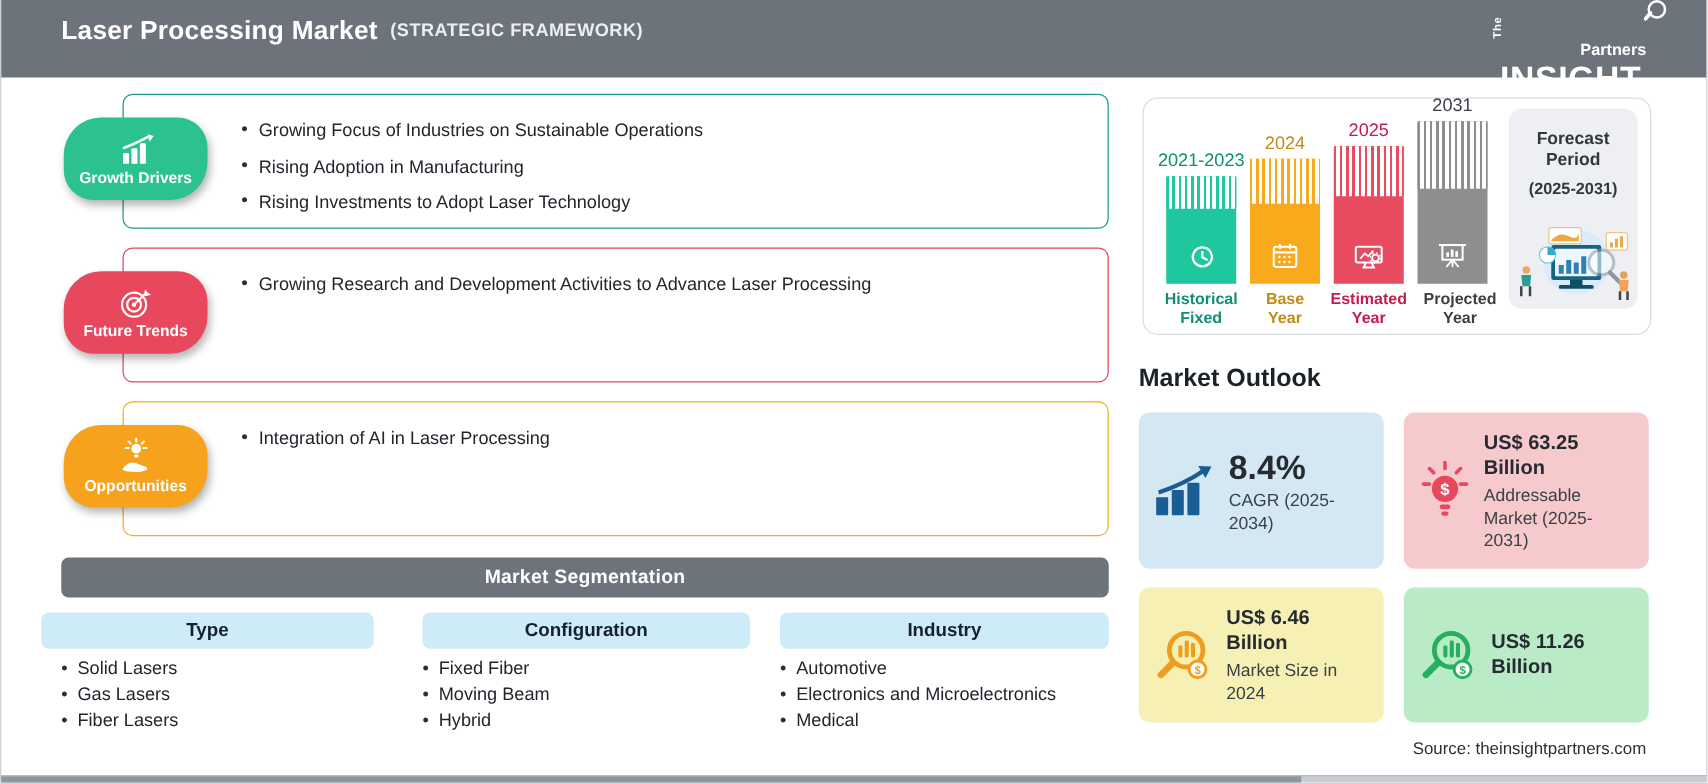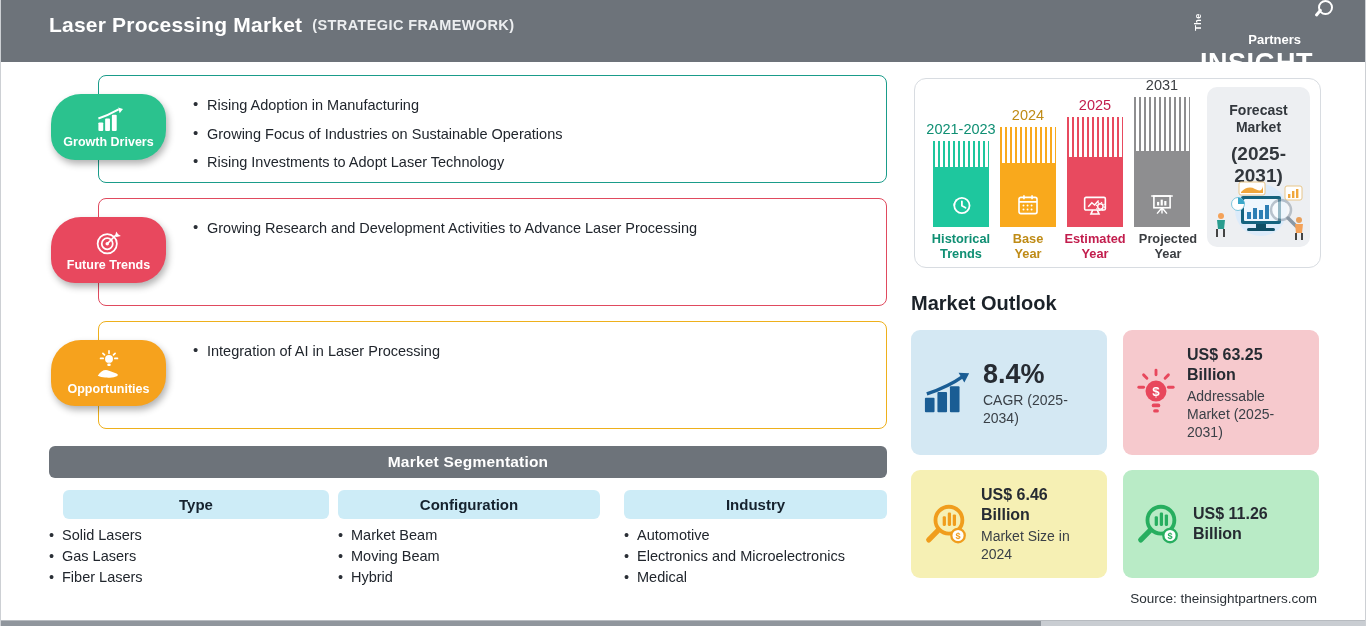--- a/index.html
+++ b/index.html
@@ -7,21 +7,21 @@
   body { font-family:"Liberation Sans","DejaVu Sans",sans-serif; background:#fff; position:relative; overflow:hidden; }
   .page { position:absolute; inset:0; background:#fff; border-left:1px solid #cdd0d4; border-right:1px solid #cdd0d4; }
 
   
   .header { position:absolute; top:0; left:0; right:0; height:62px; display:flex; align-items:center; padding:0 34px 13px 48px; }
   .title { color:#fff; font-size:21px; font-weight:700; letter-spacing:.2px; }
   .subtitle { color:#eceef0; font-size:14.5px; font-weight:700; margin-left:10px; letter-spacing:.4px; }
   .logo { margin-left:auto; position:relative; width:138px; height:48px; color:#fff; }
   .logo-the { position:absolute; left:-4px; top:16px; font-size:9px; font-weight:700; letter-spacing:.5px; transform:rotate(-90deg); }
   .logo-insight { position:absolute; left:7px; top:3px; font-size:27px; font-weight:700; letter-spacing:.5px;margin-top:44px; }
-  .logo-partners { position:absolute; right:30px; top:31px; font-size:13px; font-weight:700; }
+  .logo-partners { position:absolute; right:14px; top:31px; font-size:13px; font-weight:700; }
   .logo-lens { position:absolute; right:-2px; top:-1px; width:15px; height:15px; border:2.5px solid #fff; border-radius:50%; }
   .logo-lens::after { content:""; position:absolute; width:2.5px; height:9px; background:#fff; left:-3px; bottom:-4px; transform:rotate(40deg); border-radius:2px; }
 
   
   .sec-box { position:absolute; left:97px; width:789px; height:108px; border:1.6px solid; border-radius:8px; background:#fff; }
   .sec-box ul { list-style:none; margin:21px 0 0 94px; }
   .sec-box li { font-size:14.5px; color:#21262d; margin-bottom:12.5px; padding-left:14px; position:relative; line-height:16px; }
   .sec-box li::before { content:"•"; position:absolute; left:0; top:-1px; color:#2a2f36; font-size:15px; }
   .badge { position:absolute; left:50px; width:115px; height:66px; border-radius:30px 24px 30px 24px; box-shadow:2px 4px 7px rgba(0,0,0,.30);
            display:flex; flex-direction:column; align-items:center; justify-content:center; gap:2px; z-index:2; }
@@ -40,21 +40,21 @@
   
   .tl-panel { position:absolute; left:913px; top:78px; width:407px; height:190px; border:1.5px solid #d8dce1; border-radius:12px; background:#fff; }
   .tl-col { position:absolute; bottom:6px; width:58px; display:flex; flex-direction:column; align-items:center; }
   .tl-year { font-weight:400; font-size:14.5px; margin-bottom:4px; white-space:nowrap; }
   .tl-bar { position:relative; width:56px; border-radius:2px 2px 0 0; background:var(--c); }
   .tl-stripes { position:absolute; top:0; left:0; right:0; background:repeating-linear-gradient(90deg, var(--c) 0 2px, #fff 2px 5px); }
   .tl-icon { position:absolute; bottom:8px; left:50%; transform:translateX(-50%); }
   .tl-cap { margin-top:5px; text-align:center; font-weight:700; font-size:12.8px; line-height:14.5px; }
   .fc { position:absolute; left:292px; top:8px; width:103px; height:160px; background:#edeff2; border-radius:10px; text-align:center; padding-top:15px; }
   .fc-title { font-size:14px; font-weight:700; color:#32373d; line-height:17px; }
-  .fc-range { font-size:19px; font-weight:700; color:#32373d; margin-top:7px; }
+  .fc-range { font-size:13px; font-weight:700; color:#32373d; margin-top:7px; }
   .fc-illo { position:absolute; bottom:5px; left:4px; }
 
   
   .outlook-title { position:absolute; left:910px; top:292px; font-size:20px; font-weight:700; color:#1b2229; }
   .card { position:absolute; width:196px; border-radius:9px; display:flex; align-items:center; padding:0 12px 0 12px; gap:10px; }
   .card .ctext { display:flex; flex-direction:column; gap:2px; }
   .card .value { font-weight:700; color:#262b32; font-size:16px; line-height:20px; }
   .card .value.big { font-size:27px; line-height:30px; }
   .card .value.w2 { max-width:100px; }
   .card .caption { font-size:14px; color:#3a4047; line-height:18px; max-width:122px; }
@@ -77,22 +77,22 @@
     <div class="logo">
       <span class="logo-the">The</span>
       <span class="logo-insight">INSIGHT</span>
       <span class="logo-partners">Partners</span>
       <span class="logo-lens"></span>
     </div>
   </div>
 
   <div class="sec-box" style="top: 75px; border-color: rgb(26, 156, 138);">
     <ul>
+      <li>Growing Focus of Industries on Sustainable Operations</li>
       <li>Rising Adoption in Manufacturing</li>
-      <li>Growing Focus of Industries on Sustainable Operations</li>
       <li>Rising Investments to Adopt Laser Technology</li>
     </ul>
   </div>
   <div class="badge" style="top: 94px; background: rgb(43, 194, 142);">
     <svg width="32" height="27" viewBox="0 0 32 28">
       <g fill="#fff">
         <rect x="5" y="17" width="5" height="9" rx="1"></rect>
         <rect x="12" y="13" width="5" height="13" rx="1"></rect>
         <rect x="19" y="9" width="5" height="17" rx="1"></rect>
         <path d="M25.5 1.5 L30.5 3 L27 7.5 Z"></path>
@@ -135,36 +135,36 @@
       <circle cx="16" cy="9.5" r="4.2" fill="#fff"></circle>
       <rect x="14.2" y="14.4" width="3.6" height="2.6" rx="1" fill="#fff"></rect>
       <path d="M4 27.5 Q9 19.5 16 22 L24 25 Q26.3 26 25 27.6 Q20 30.2 13.5 29.2 Q8 29.6 4 27.5 Z" fill="#fff"></path>
     </svg>
     <span class="blabel">Opportunities</span>
   </div>
 
   <div class="seg-bar" style="background: rgb(109, 115, 122);">
     <span>Market Segmentation</span>
   </div>
-  <div class="seg-head" style="left: 62px; width: 266px; background: rgb(205, 236, 247);">
+  <div class="seg-head" style="left: 32px; width: 266px; background: rgb(205, 236, 247);">
     <span>Type</span>
   </div>
   <div class="seg-head" style="left: 337px; width: 262px; background: rgb(205, 236, 247);">
     <span>Configuration</span>
   </div>
   <div class="seg-head" style="left: 623px; width: 263px; background: rgb(205, 236, 247);">
     <span>Industry</span>
   </div>
   <ul class="seg-list" style="left:48px;">
     <li>Solid Lasers</li>
     <li>Gas Lasers</li>
     <li>Fiber Lasers</li>
   </ul>
   <ul class="seg-list" style="left:337px;">
-    <li>Market Beam</li>
+    <li>Fixed Fiber</li>
     <li>Moving Beam</li>
     <li>Hybrid</li>
   </ul>
   <ul class="seg-list" style="left:623px;">
     <li>Automotive</li>
     <li>Electronics and Microelectronics</li>
     <li>Medical</li>
   </ul>
 
   <div class="tl-panel">
@@ -174,21 +174,21 @@
       <div class="tl-bar" style="height: 86px; --c: #1ec79e;">
         <div class="tl-stripes" style="height:26px;"></div>
         <svg class="tl-icon" width="27" height="27" viewBox="0 0 30 30">
           <circle cx="16" cy="15" r="8.5" fill="none" stroke="#fff" stroke-width="2"></circle>
           <path d="M16 10.5 v4.8 l4 2.2" fill="none" stroke="#fff" stroke-width="2" stroke-linecap="round"></path>
           <path d="M7.5 15 a8.5 8.5 0 0 1 2.8-6.3" fill="none" stroke="#fff" stroke-width="2" stroke-dasharray="2.5 3"></path>
         </svg>
       </div>
       <div class="tl-cap" style="color: rgb(15, 143, 115);">
         <span style="display:block">Historical</span>
-        <span style="display:block">Trends</span>
+        <span style="display:block">Fixed</span>
       </div>
     </div>
 
     <div class="tl-col" style="left:84px;">
       <div class="tl-year" style="color: rgb(191, 139, 22);">2024</div>
       <div class="tl-bar" style="height: 100px; --c: #f9a91c;">
         <div class="tl-stripes" style="height:36px;"></div>
         <svg class="tl-icon" width="27" height="27" viewBox="0 0 30 30">
           <rect x="5" y="6" width="20" height="18" rx="2" fill="none" stroke="#fff" stroke-width="1.8"></rect>
           <path d="M5 11 h20" stroke="#fff" stroke-width="1.8"></path>
@@ -245,21 +245,21 @@
       </div>
       <div class="tl-cap" style="color: rgb(59, 62, 66); margin-left: 12px;">
         <span style="display:block">Projected</span>
         <span style="display:block">Year</span>
       </div>
     </div>
 
     <div class="fc">
       <div class="fc-title">
         <span style="display:block">Forecast</span>
-        <span style="display:block">Market</span>
+        <span style="display:block">Period</span>
       </div>
       <div class="fc-range">(2025-2031)</div>
       <svg class="fc-illo" width="95" height="62" viewBox="0 0 95 62">
         <circle cx="50" cy="30" r="26" fill="#dcebfa"></circle>
         <rect x="28" y="2" width="26" height="13" rx="2" fill="#fff" stroke="#e8c68a"></rect>
         <path d="M30 12 Q37 5 44 9 T52 6 V13 H30 Z" fill="#f0a73c"></path>
         <rect x="74" y="6" width="17" height="14" rx="2" fill="#fff" stroke="#e8c68a"></rect>
         <g fill="#f0a73c">
           <rect x="77" y="14" width="2.4" height="4"></rect>
             <rect x="81" y="11" width="2.4" height="7"></rect>

